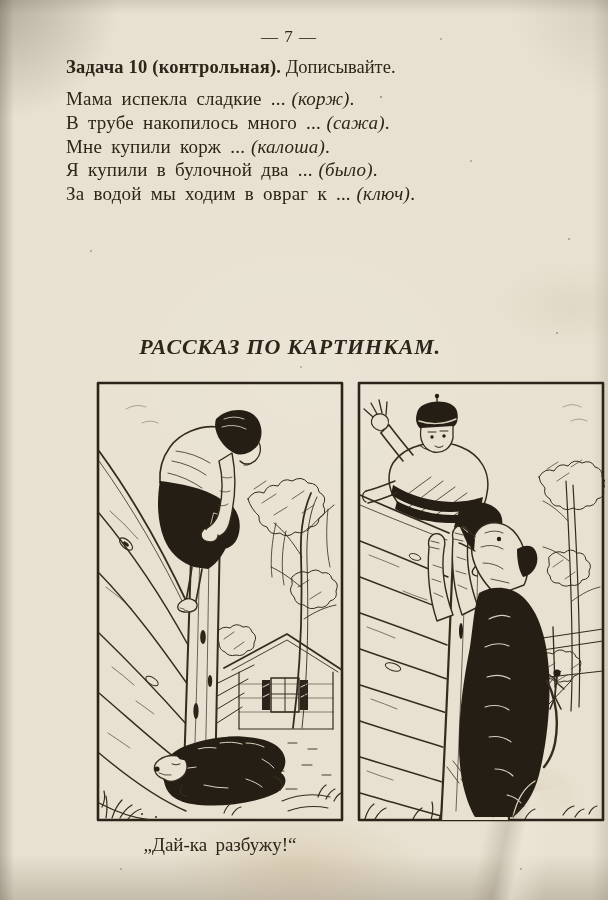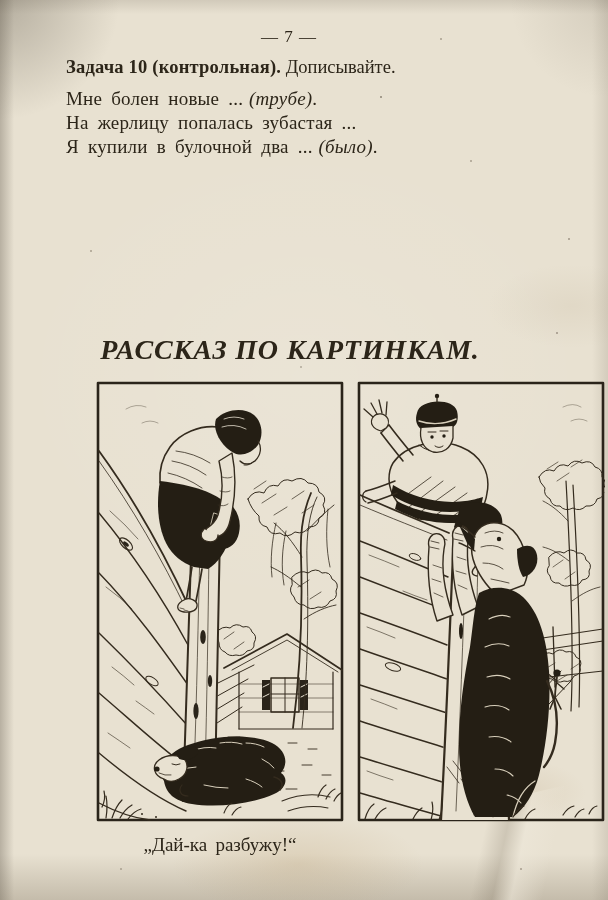--- a/index.html
+++ b/index.html
@@ -28,42 +28,44 @@
       -80px 270px 0 rgba(70,58,44,.35), 140px 772px 0 rgba(70,58,44,.4),
       -260px 772px 0 rgba(70,58,44,.35), 60px -58px 0 rgba(70,58,44,.4);}
   .page-number{position:absolute;top:27px;left:0;width:578px;text-align:center;
     font-size:17px;letter-spacing:1px;}
   .exercise{position:absolute;left:66px;top:57px;right:26px;}
   .ex-title{margin:0 0 9px 0;font-size:18.5px;}
   .ex-title b{letter-spacing:.2px;}
   .lines p{margin:0;font-size:19px;line-height:23.8px;word-spacing:.22em;letter-spacing:.2px;white-space:nowrap;}
   .ans{font-style:italic;margin-left:.30em;}
   .story-heading{position:absolute;top:334px;left:0;width:580px;margin:0;text-align:center;
-    font-size:28px;font-weight:bold;font-style:italic;letter-spacing:.8px;}
+    font-size:22px;font-weight:bold;font-style:italic;letter-spacing:.8px;}
   .pictures{position:absolute;left:50px;top:381px;display:flex;gap:13px;padding-left:46px;}
   .panel{margin:0;width:248px;}
   .panel svg{display:block;width:248px;height:441px;}
   .caption{margin-top:12px;text-align:center;font-size:19px;word-spacing:.18em;}
   svg *{stroke-linecap:round;stroke-linejoin:round;}
 </style>
 </head>
 <body>
 
 <div class="page">
   <div class="crease"></div>
   <div class="specks"></div>
 
   <div class="page-number">— 7 —</div>
 
   <div class="exercise">
     <p class="ex-title"><b>Задача 10 (контрольная).</b> <span>Дописывайте.</span></p>
     <div class="lines">
-      <p><span>Мне болен новые ...</span><span class="ans">(трубе)</span><span>.</span></p>
-      <p><span>На жерлицу попалась зубастая ...</span><span class="ans"></span><span></span></p>
+      <p><span>Мама испекла сладкие ...</span><span class="ans">(корж)</span><span>.</span></p>
+      <p><span>В трубе накопилось много ...</span><span class="ans">(сажа)</span><span>.</span></p>
+      <p><span>Мне купили корж ...</span><span class="ans">(калоша)</span><span>.</span></p>
       <p><span>Я купили в булочной два ...</span><span class="ans">(было)</span><span>.</span></p>
+      <p><span>За водой мы ходим в овраг к ...</span><span class="ans">(ключ)</span><span>.</span></p>
     </div>
   </div>
 
   <p class="story-heading">РАССКАЗ ПО КАРТИНКАМ.</p>
 
   <div class="pictures">
 
     <figure class="panel">
       <svg viewBox="0 0 248 441" role="img" aria-label="Мальчик перелезает через бревенчатый забор, внизу у столба спит собака">
         <rect x="2" y="2" width="244" height="437" fill="none" stroke="#2a241a" stroke-width="2.6"></rect>

